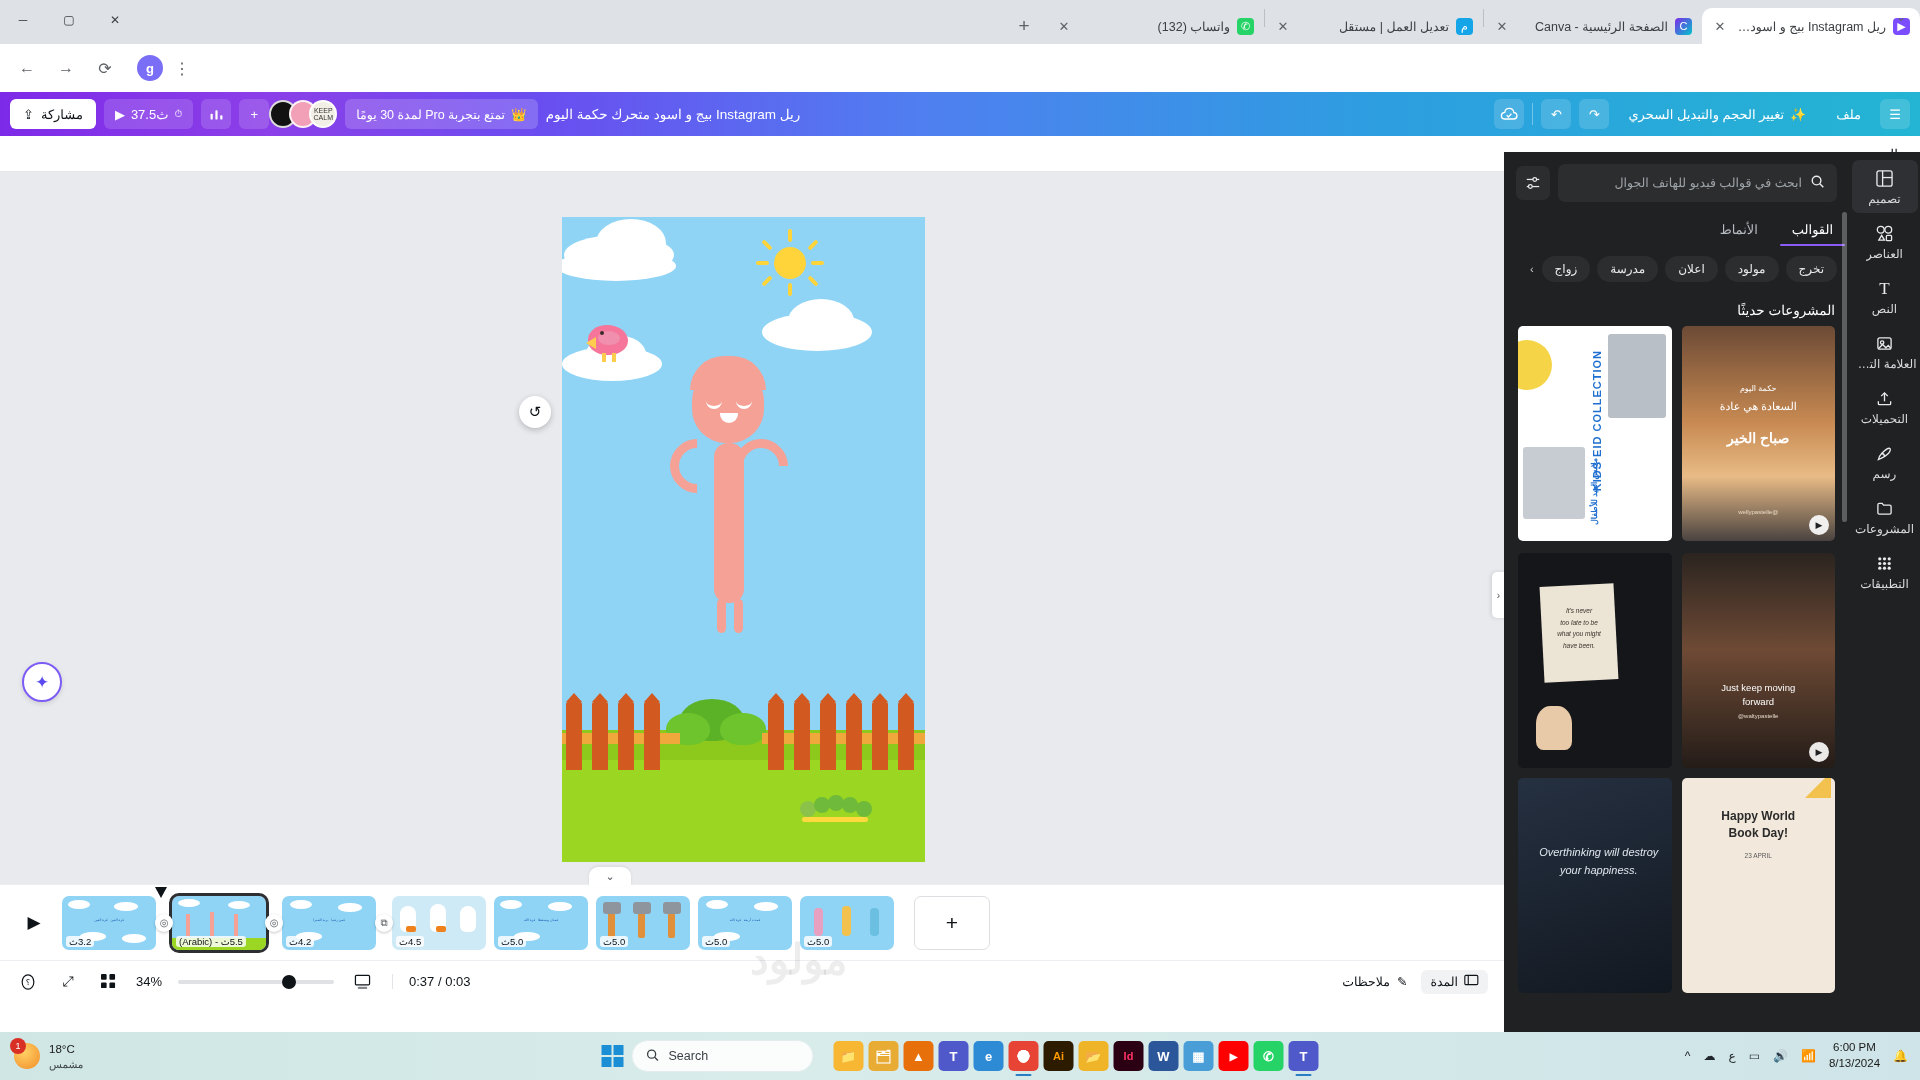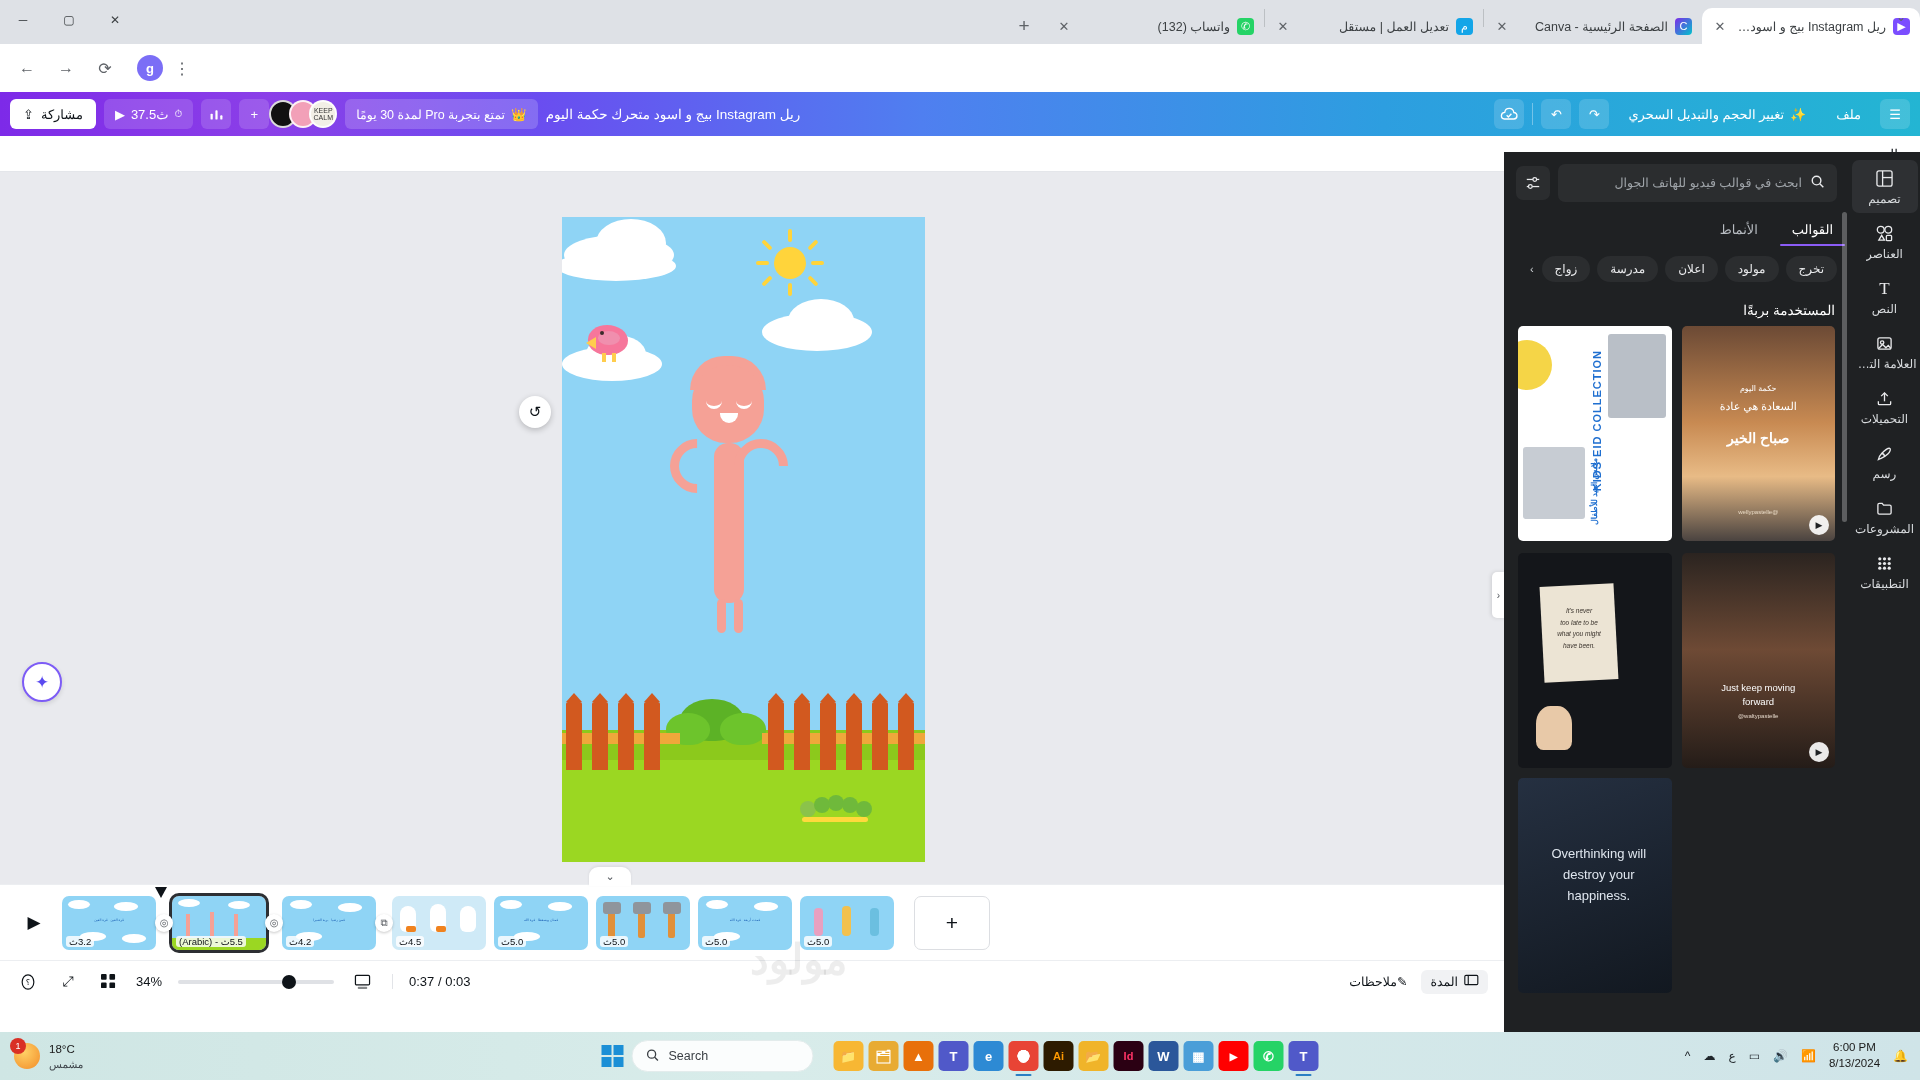--- a/index.html
+++ b/index.html
@@ -240,21 +240,21 @@
     color:#0e1318; font-size:14px; }
   .sb-zoom { font-size:13px; color:#0e1318; }
   .slider { width: 156px; height: 4px; background:#dfe1e5; border-radius: 2px; position:relative; }
   .slider-dot { position:absolute; top: -5px; left: 104px; width: 14px; height:14px;
     border-radius:50%; background:#0e1318; }
   .sb-time { font-size:13px; color:#0e1318; border-left:1px solid #e2e4e8; padding-left: 16px;
     margin-left: 2px; }
   .sb-right { margin-left:auto; display:flex; flex-direction: row-reverse; align-items:center; gap: 14px; }
   .sb-chip { display:flex; flex-direction: row-reverse; align-items:center; gap:6px;
     font-size:12.5px; color:#0e1318; background:#f1f2f4; border-radius:6px; padding: 4px 9px; direction: rtl;}
-  .sb-notes { display:flex; flex-direction: row-reverse; align-items:center; 
+  .sb-notes { display:flex; flex-direction: row-reverse; align-items:center; gap:7px;
     font-size:12.5px; color:#0e1318; direction: rtl; }
   .watermark {
     position:absolute; left: 750px; top: 935px; font-size: 42px; color: rgba(0,0,0,0.07);
     direction: rtl; font-weight: bold; letter-spacing: 1px;
   }
 
   
   .right-panel {
     position:absolute; top: 152px; left: 1504px; width: 345px; height: 880px;
     background:#1f2123;
@@ -684,21 +684,21 @@
     <div class="chips-row">
       <div class="chip">تخرج</div>
       <div class="chip">مولود</div>
       <div class="chip">اعلان</div>
       <div class="chip">مدرسة</div>
       <div class="chip">زواج</div>
       <div class="chip-arrow">‹</div>
     </div>
 
     <div class="sec-head">
-      <div class="sec-title">المستخدمة بربةًا</div>
+      <div class="sec-title">المشروعات حديثًا</div>
     </div>
     <div class="cards">
       <div class="card c-kids">
         <div style="position:absolute;left:-16px;top:14px;width:50px;height:50px;border-radius:50%;background:#f5d547"></div>
         <div style="position:absolute;right:6px;top:8px;width:58px;height:84px;background:#b9bfc7;border-radius:3px"></div>
         <div style="position:absolute;left:5px;bottom:22px;width:62px;height:72px;background:#c7ccd3;border-radius:3px"></div>
         <div class="card-text" style="left:73px;top:24px;color:#1f6fd0;font-size:11px;font-weight:bold;writing-mode:vertical-rl;transform:rotate(180deg);letter-spacing:1px">KIDS EID COLLECTION</div>
         <div class="card-text" style="left:72px;bottom:16px;color:#1f6fd0;font-size:8px;font-weight:bold;writing-mode:vertical-rl;transform:rotate(180deg)">ملابس العيد للأطفال</div>
       </div>
       <div class="card c-quote">
@@ -715,21 +715,26 @@
         <div style="position:absolute;left:24px;top:32px;width:74px;height:96px;background:#ece4d4;transform:rotate(-3deg)"></div>
         <div class="card-text" style="left:28px;top:52px;width:66px;color:#3a332c;font-size:6.5px;line-height:1.8;direction:ltr;font-style:italic">It's never<br>too late to be<br>what you might<br>have been.</div>
         <div style="position:absolute;left:18px;bottom:18px;width:36px;height:44px;background:#e8c9a8;border-radius:40% 40% 20% 20%"></div>
       </div>
       <div class="card c-city">
         <div class="card-text" style="left:0;right:0;top:128px;color:#fff;font-size:9.5px;line-height:1.5;direction:ltr">Just keep moving<br>forward</div>
         <div class="card-text" style="left:0;right:0;top:160px;color:#e3d6c9;font-size:6px;direction:ltr">@waltypastelle</div>
         <div class="card-badge">▶</div>
       </div>
       <div class="card c-dark">
-        <div class="card-text" style="left:20px;right:12px;top:66px;color:#dfe6ee;font-size:13px;line-height:1.6;direction:ltr;">Overthinking will destroy your happiness.</div>
+        <div class="card-text" style="left:20px;right:12px;top:66px;color:#dfe6ee;font-size:11px;line-height:1.6;direction:ltr;font-style:italic">Overthinking will destroy your happiness.</div>
+      </div>
+      <div class="card c-book">
+        <div class="card-text" style="left:10px;right:10px;top:30px;color:#2b2b2b;font-size:12px;line-height:1.45;direction:ltr;font-weight:bold">Happy World<br>Book Day!</div>
+        <div class="card-text" style="left:10px;right:10px;top:74px;color:#5a5a5a;font-size:6.5px;direction:ltr">23 APRIL</div>
+        <div style="position:absolute;right:4px;top:-6px;width:0;height:0;border-left:26px solid transparent;border-bottom:26px solid #f2c14e"></div>
       </div>
     </div>
     <div class="panel-scroll"></div>
   </div>
 
   <div class="rail">
     <div class="rail-item active">
       <span class="rail-ico">
         <svg width="17" height="17" viewBox="0 0 18 18" fill="none" stroke="#e9eaec" stroke-width="1.4">
           <rect x="1" y="1" width="16" height="16" rx="2"></rect>

